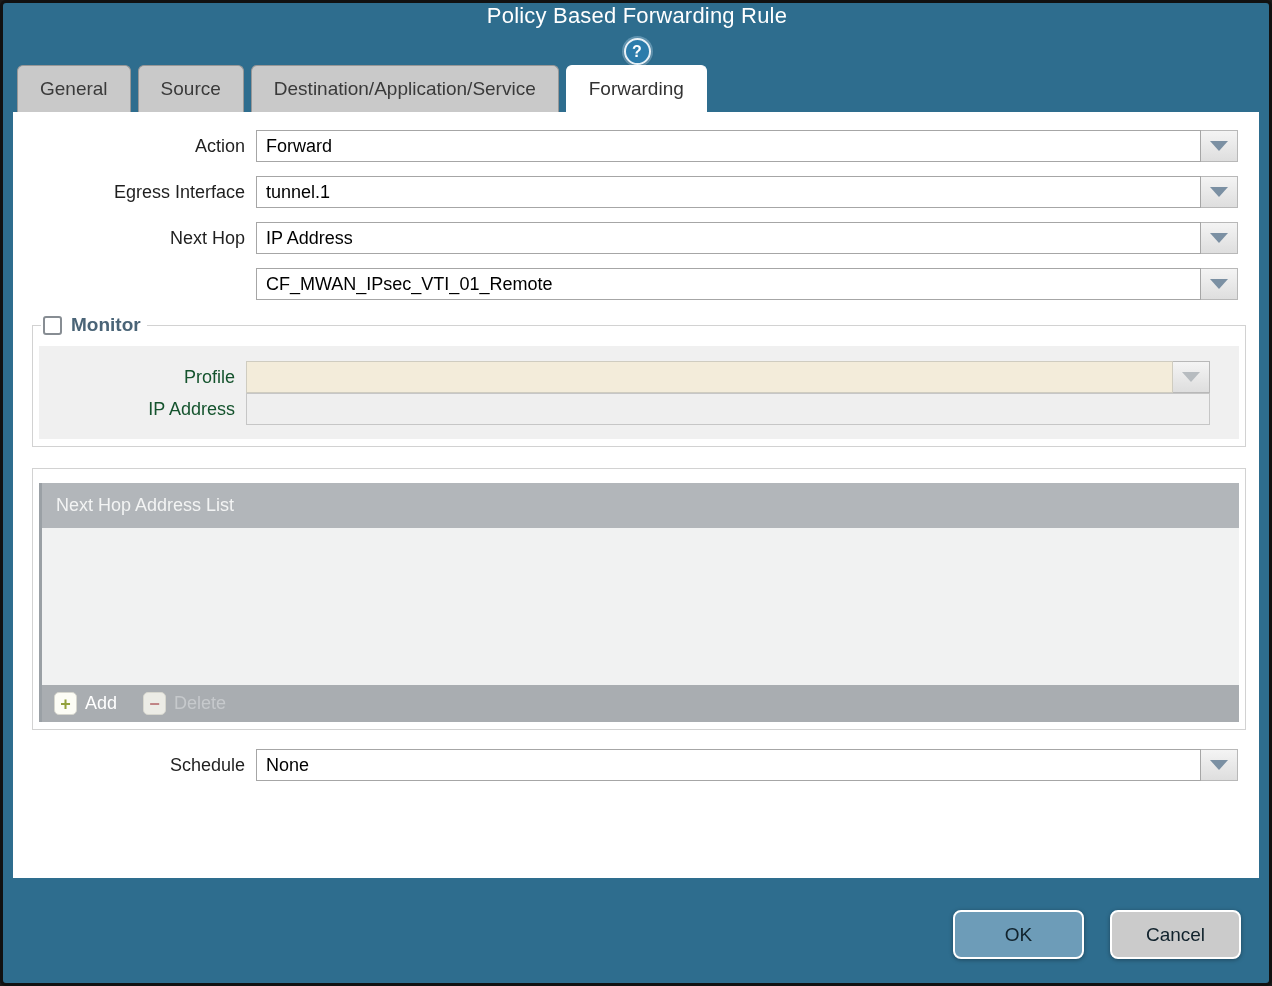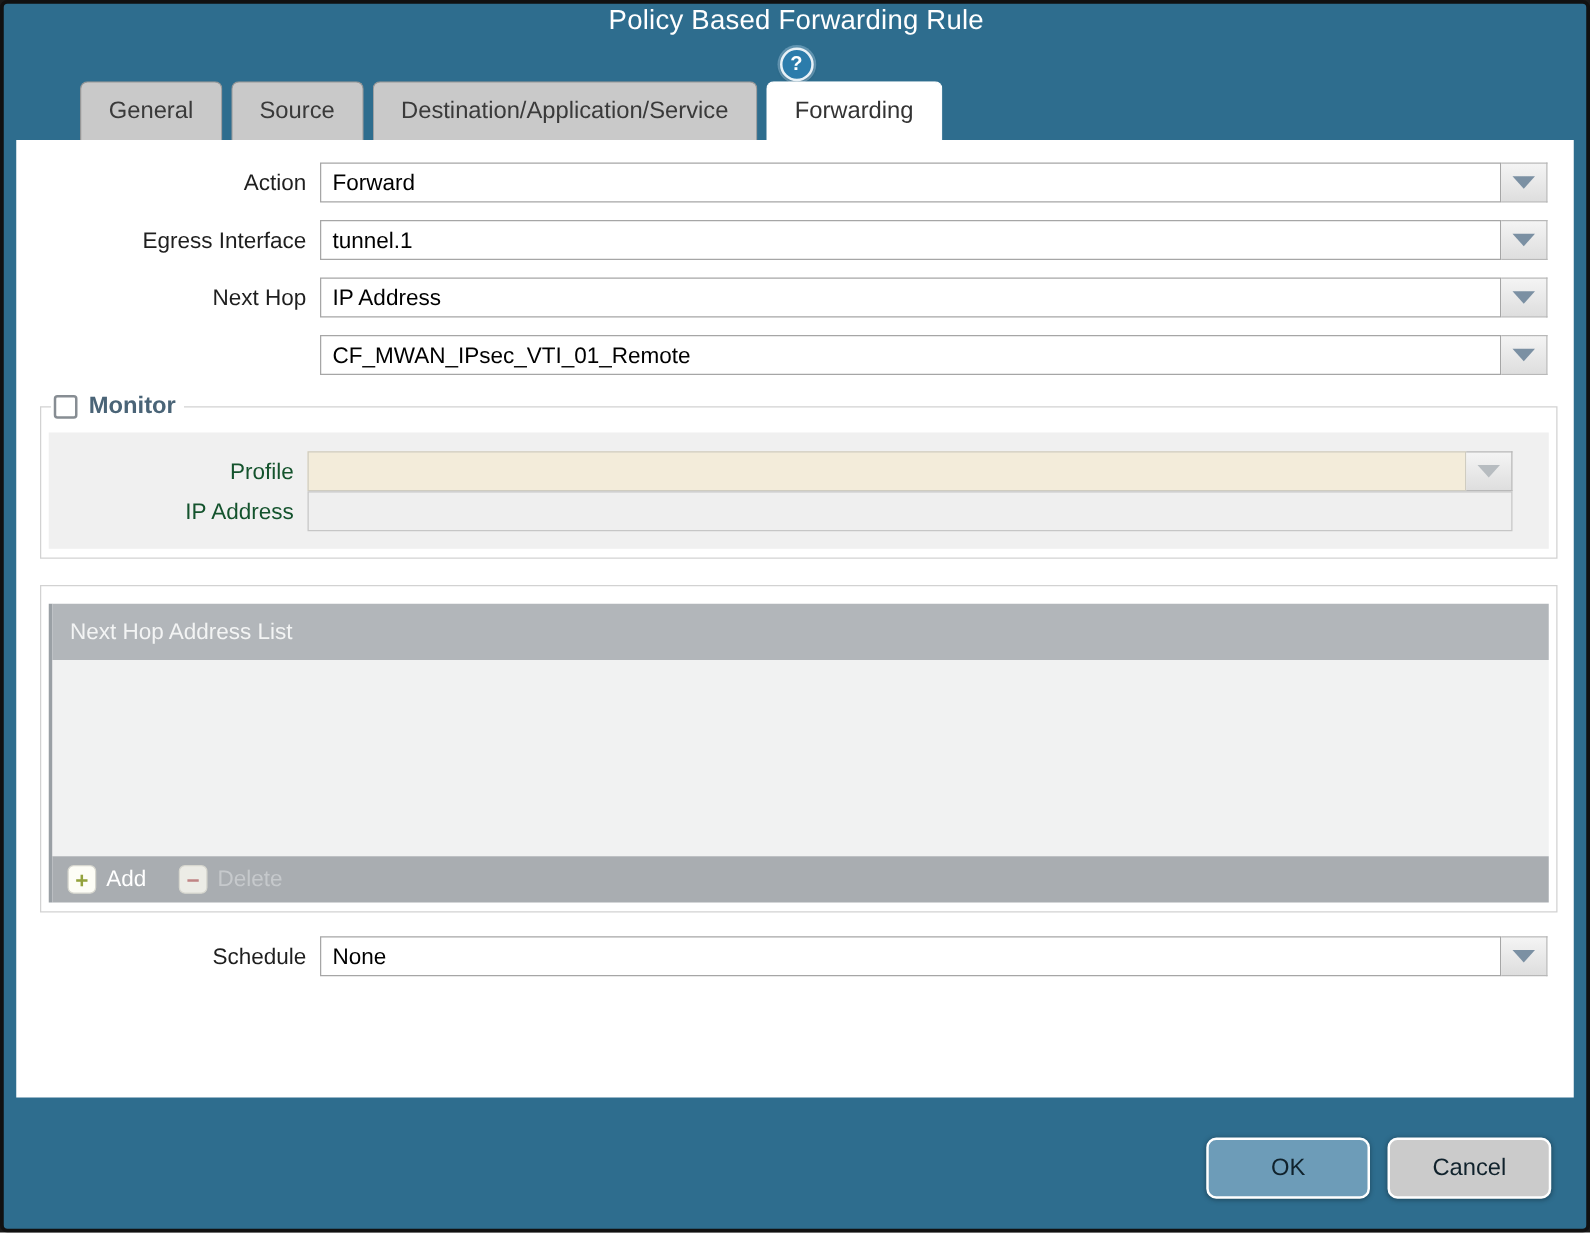--- a/index.html
+++ b/index.html
@@ -27,21 +27,21 @@
     width:27px; height:27px; border-radius:50%;
     background:#2c7cab;
     border:2px solid #e8f1f7;
     box-shadow:0 0 0 2px rgba(160,200,225,0.45), 0 1px 3px rgba(0,0,0,0.4);
     color:#ffffff; font-size:16px; font-weight:bold;
     display:flex; align-items:center; justify-content:center;
     cursor:pointer;
   }
 
   
-  .tabs { display:flex; gap:7px; padding-left:14px; height:47px;margin-left:47px; }
+  .tabs { display:flex; gap:7px; padding-left:14px; height:47px; }
   .tab {
     background:#c9c9c9;
     border:1px solid #979797;
     border-bottom:none;
     border-radius:6px 6px 0 0;
     padding:0 22px;
     display:flex; align-items:center;
     font-size:19px; color:#3a3a3a;
     cursor:pointer;
     height:47px;
@@ -169,21 +169,21 @@
     width:131px; height:49px;
     border:2px solid #ffffff;
     border-radius:8px;
     font-size:19px; color:#10222c;
     display:flex; align-items:center; justify-content:center;
     cursor:pointer;
     box-shadow:0 1px 4px rgba(0,0,0,0.35);
     font-family:"Liberation Sans", sans-serif;
   }
   .btn-ok { background:#6d9cb8; }
-  .btn-cancel { background:#cbcbcb; }
+  .btn-cancel { background:#cbcbcb;margin-left:12px; }
 </style>
 </head>
 <body>
 
 <div class="window">
 
   <div class="titlebar">
     <div class="title">Policy Based Forwarding Rule</div>
     <div class="help-icon">?</div>
   </div>

